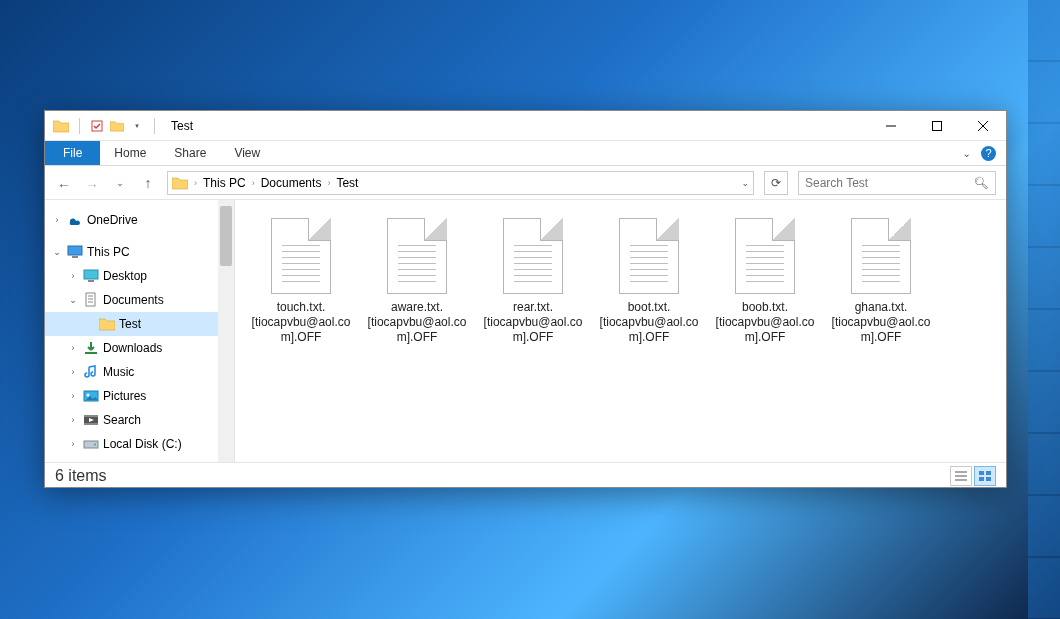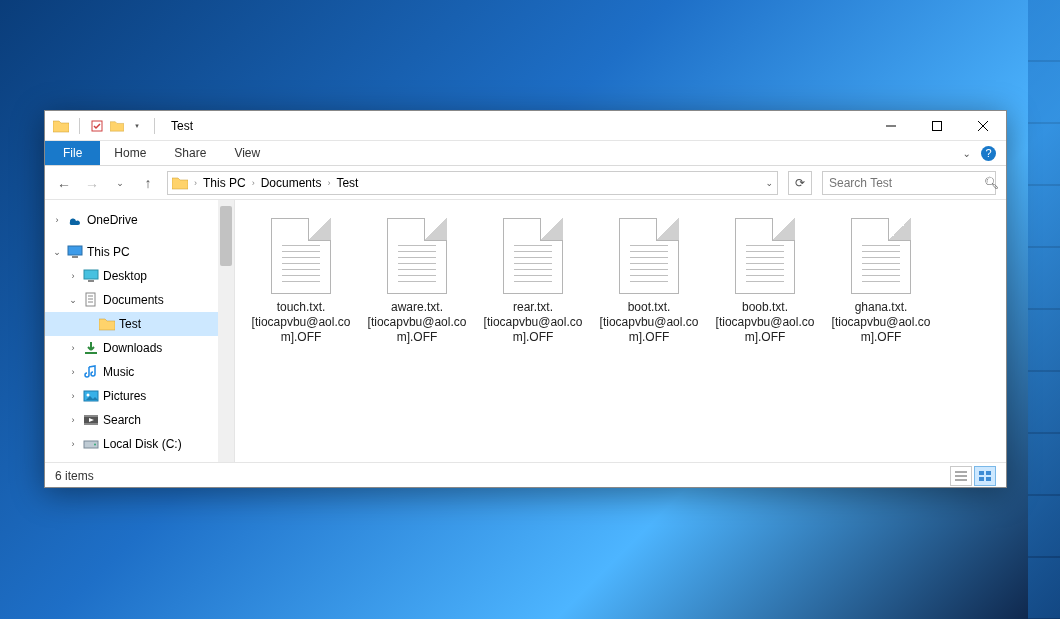--- a/index.html
+++ b/index.html
@@ -30,21 +30,21 @@
   .help-ico { width: 15px; height: 15px; border-radius: 50%; background: #1979ca; color: #fff; font-size: 11px; display: flex; align-items: center; justify-content: center; }
   
   .navbar { height: 34px; display: flex; align-items: center; padding: 0 10px; gap: 10px; border-bottom: 1px solid #e5e5e5; }
   .navbtn { width: 18px; height: 18px; display: flex; align-items: center; justify-content: center; color: #555; font-size: 14px; }
   .navbtn.disabled { color: #bbb; }
   .addr { flex: 1; height: 24px; border: 1px solid #ccc; display: flex; align-items: center; padding: 0 4px; gap: 2px; font-size: 12px; background: #fff; }
   .addr .crumb { display: flex; align-items: center; gap: 2px; }
   .addr .csep { color: #888; font-size: 9px; margin: 0 4px; }
   .addr-right { margin-left: auto; display: flex; align-items: center; gap: 6px; color: #555; }
   .refresh { width: 24px; height: 24px; border: 1px solid #ccc; display: flex; align-items: center; justify-content: center; font-size: 12px; color: #555; }
-  .search { width: 174px; height: 24px; border: 1px solid #ccc; display: flex; align-items: center; padding: 0 6px; background: #fff; }
+  .search { width: 198px; height: 24px; border: 1px solid #ccc; display: flex; align-items: center; padding: 0 6px; background: #fff; }
   .search input { border: none; outline: none; flex: 1; font-size: 12px; color: #555; background: transparent; }
   .search .mag { color: #555; font-size: 12px; }
   
   .body { display: flex; height: 262px; }
   .sidebar { width: 190px; border-right: 1px solid #e5e5e5; position: relative; overflow: hidden; font-size: 12px; }
   .sidebar-scroll { position: absolute; right: 0; top: 0; bottom: 0; width: 16px; background: #f0f0f0; }
   .sidebar-thumb { position: absolute; right: 2px; top: 6px; width: 12px; height: 60px; background: #c2c2c2; border-radius: 2px; }
   .tree { padding: 8px 0; }
   .tnode { display: flex; align-items: center; height: 24px; padding-left: 6px; gap: 4px; }
   .tnode.sel { background: #cde8ff; }
@@ -53,21 +53,21 @@
   .indent1 { padding-left: 22px; }
   .indent2 { padding-left: 38px; }
   .content { flex: 1; padding: 12px 8px; display: flex; align-items: flex-start; gap: 0; overflow: hidden; }
   .fileitem { width: 116px; text-align: center; font-size: 12px; color: #222; }
   .fileicon { width: 72px; height: 82px; margin: 0 auto 6px; position: relative; }
   .page { position: absolute; inset: 6px 6px 0 6px; background: #fff; border: 1px solid #b5b5b5; }
   .page::before { content:""; position:absolute; top:-1px; right:-1px; width:22px; height:22px; background: linear-gradient(135deg, #fff 0 50%, #d0d0d0 50% 100%); border-left:1px solid #b5b5b5; border-bottom:1px solid #b5b5b5; }
   .lines { position: absolute; left: 10px; right: 10px; top: 26px; bottom: 8px; background: repeating-linear-gradient(#bfbfbf 0 1px, transparent 1px 6px); }
   .fname { line-height: 1.25; word-break: break-word; padding: 0 4px; }
   
-  .status { height: 26px; border-top: 1px solid #e5e5e5; display: flex; align-items: center; padding: 8px 10px; font-size: 12px; color: #333; }
+  .status { height: 26px; border-top: 1px solid #e5e5e5; display: flex; align-items: center; padding: 8px 10px; font-size: 16px; color: #333; }
   .status-right { margin-left: auto; display: flex; gap: 2px; }
   .viewbtn { width: 22px; height: 20px; border: 1px solid #c9c9c9; display:flex; align-items:center; justify-content:center; font-size:10px; color:#555; background:#fff; }
   .viewbtn.active { background:#cde8ff; border-color:#7ab8e8; }
   
   svg { display: block; }
   
   .deskbar { position: absolute; right: 0; top: 0; width: 32px; height: 619px;
     background: repeating-linear-gradient(#1a6fc3 0 60px, #0e4f94 60px 62px);
     opacity: 0.5; }
 </style>

